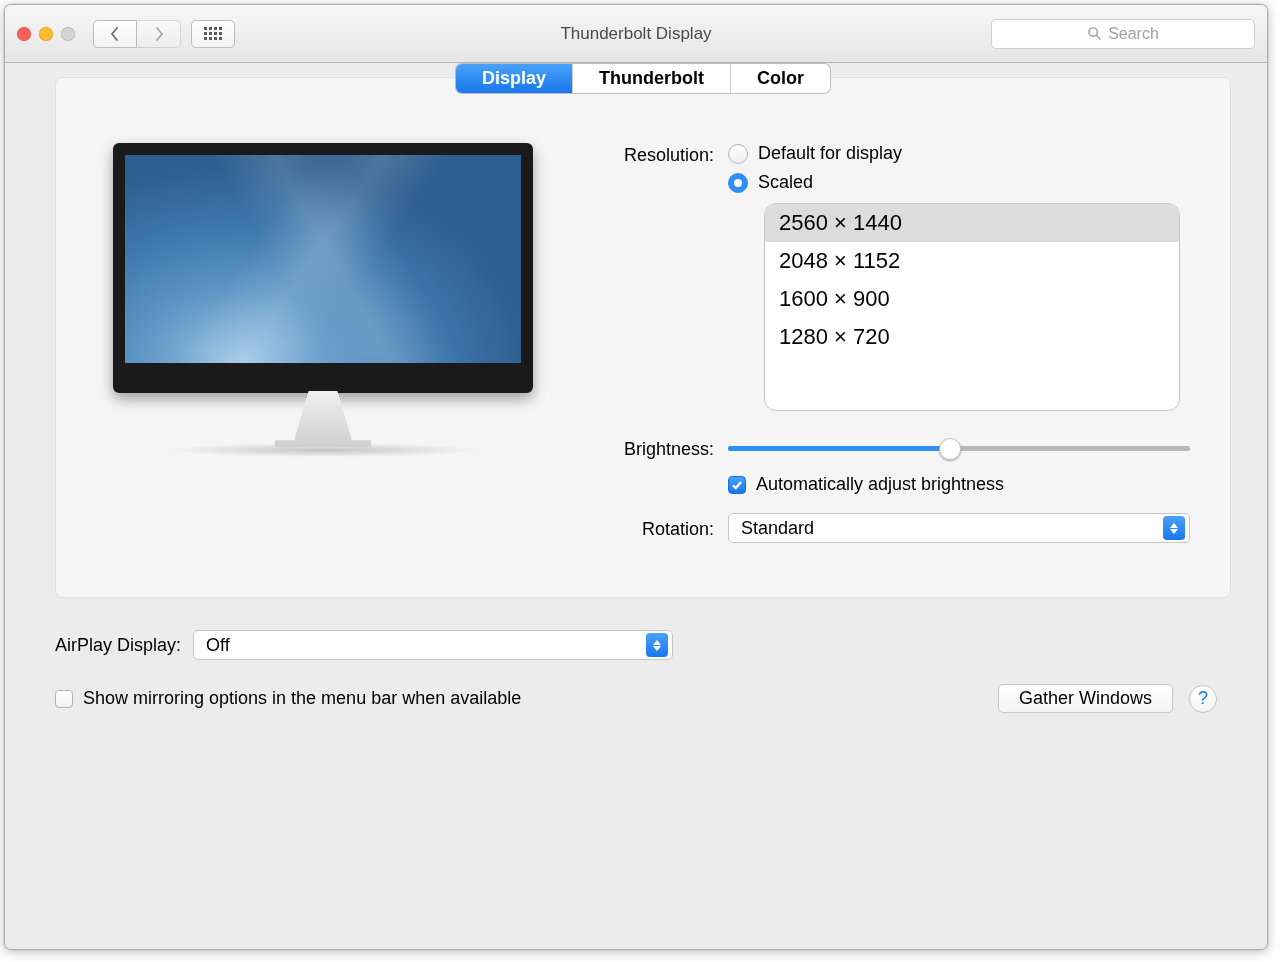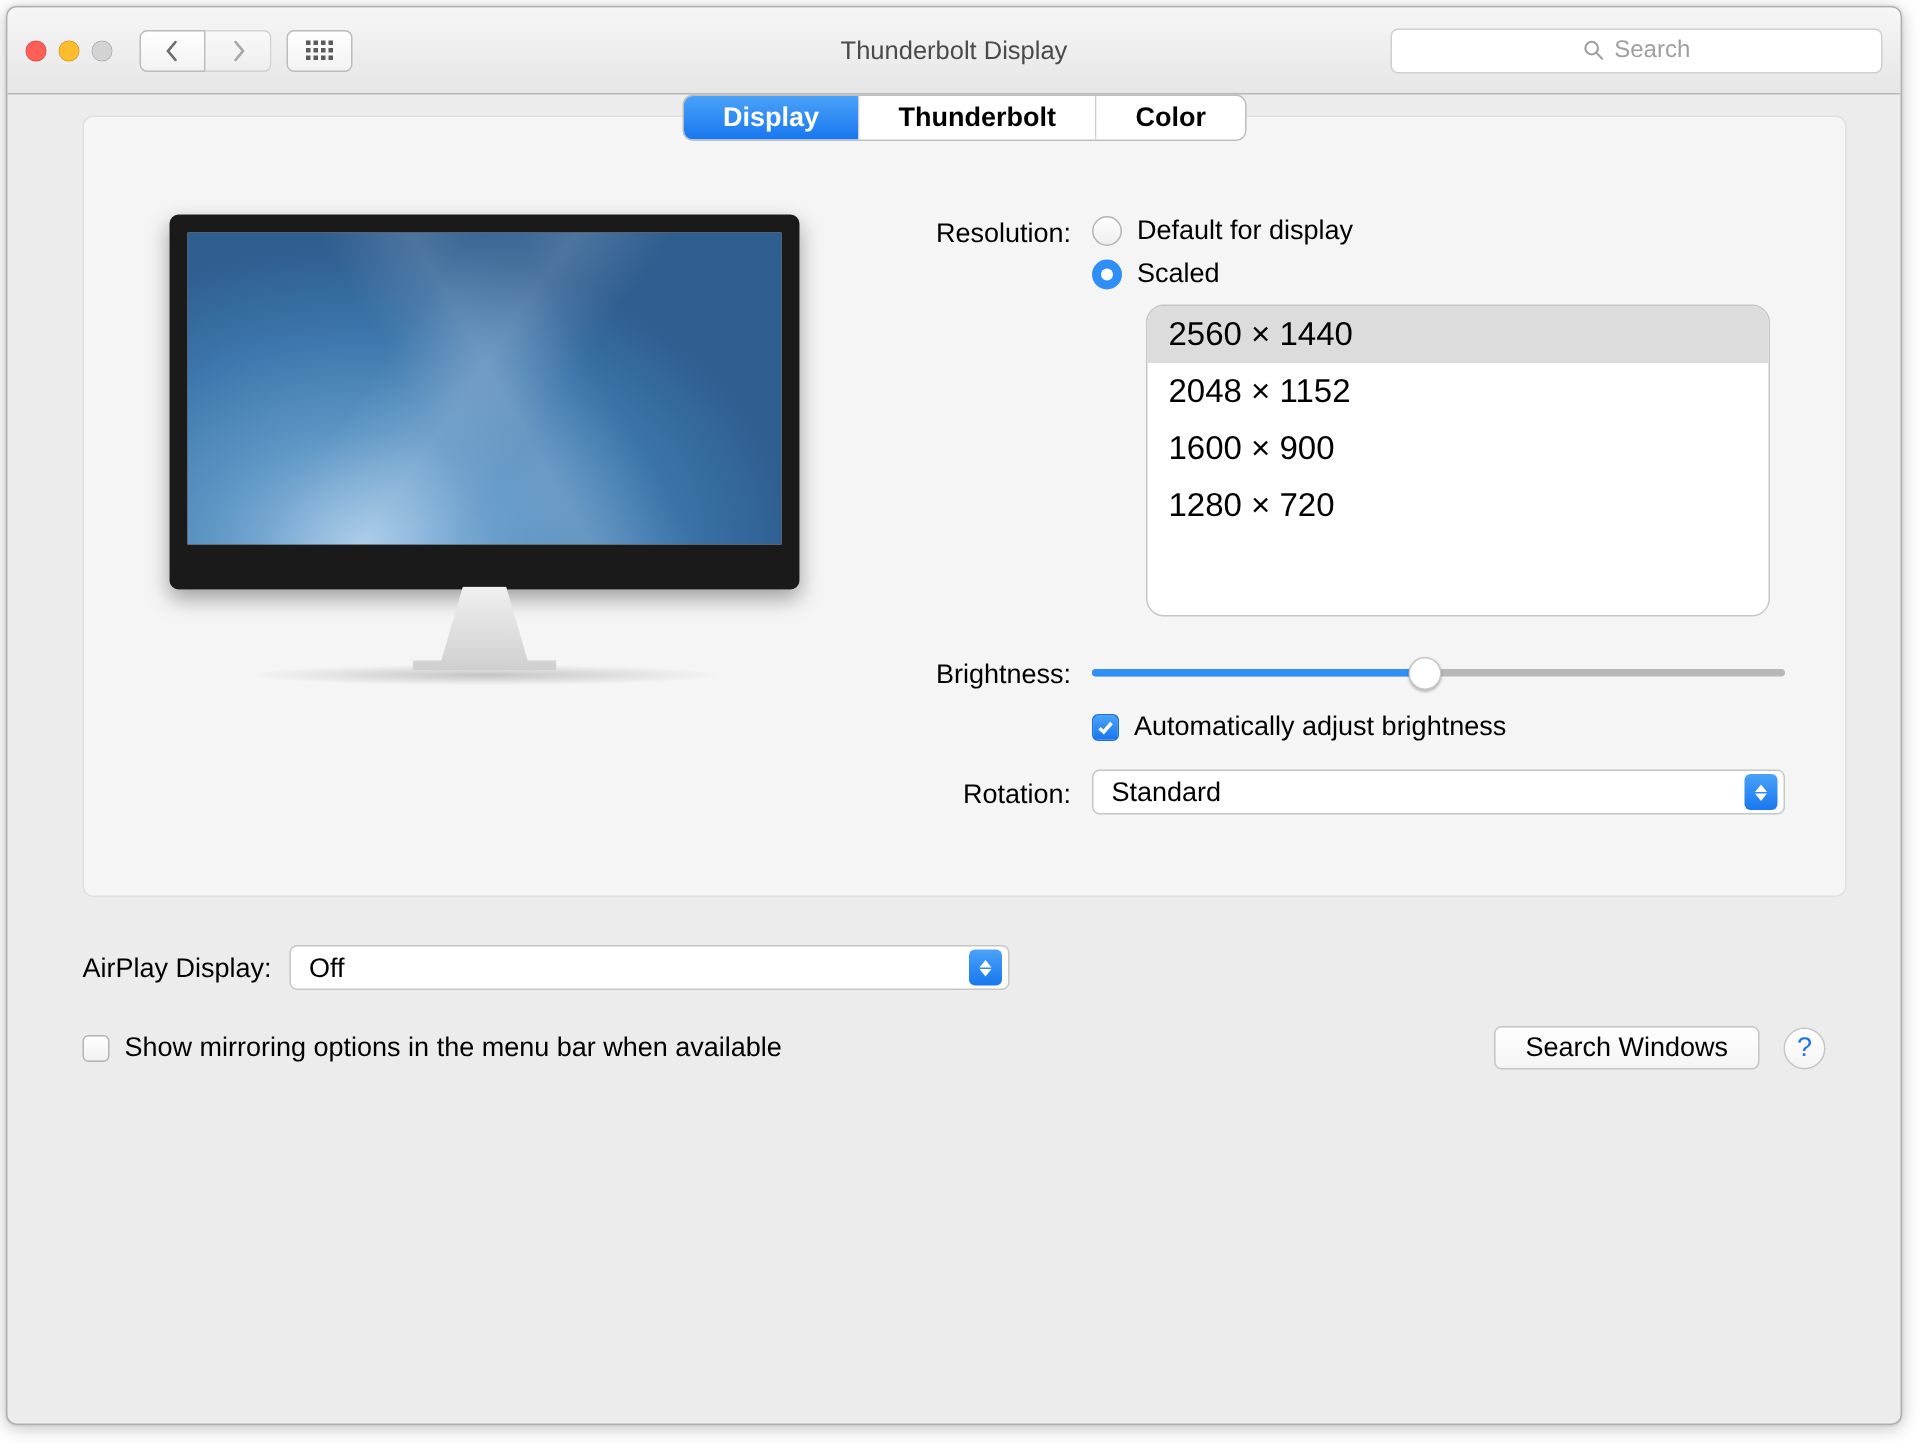--- a/index.html
+++ b/index.html
@@ -59,21 +59,21 @@
   display: grid; grid-template-columns: repeat(4, 3px); grid-template-rows: repeat(3, 3px);
   gap: 2px;
 }
 .grid-icon span { background:#5a5a5a; width:3px; height:3px; }
 .title {
   position: absolute; left: 0; right: 0; text-align: center;
   font-size: 17px; color: #4a4a4a; pointer-events: none;
 }
 .searchwrap { margin-left: auto; }
 .search {
-  width: 328px; height: 30px;
+  width: 264px; height: 30px;
   background: #ffffff; border:1px solid #cfcfcf; border-radius: 5px;
   display: flex; align-items: center; justify-content: center; gap: 6px;
   color: #9f9f9f; font-size: 16px;
 }
 .search svg { width:15px; height:15px; fill:#9f9f9f; }
 
 .body { flex:1; padding: 0 0 0 0; display:flex; flex-direction:column; }
 
 .panel {
   margin: 14px 36px 24px 50px;
@@ -339,20 +339,20 @@
               <span class="dn"></span>
             </div>
         </div>
       </div>
       <div class="footer-row" style="justify-content:space-between;">
         <div class="check">
           <div class="cbox"></div>
           <span>Show mirroring options in the menu bar when available</span>
         </div>
         <div style="display:flex; align-items:center; gap:16px;">
-          <div class="btn">Search Windows</div>
+          <div class="btn">Gather Windows</div>
           <div class="help">?</div>
         </div>
       </div>
     </div>
 
   </div>
 </div>
 
 </body></html>

